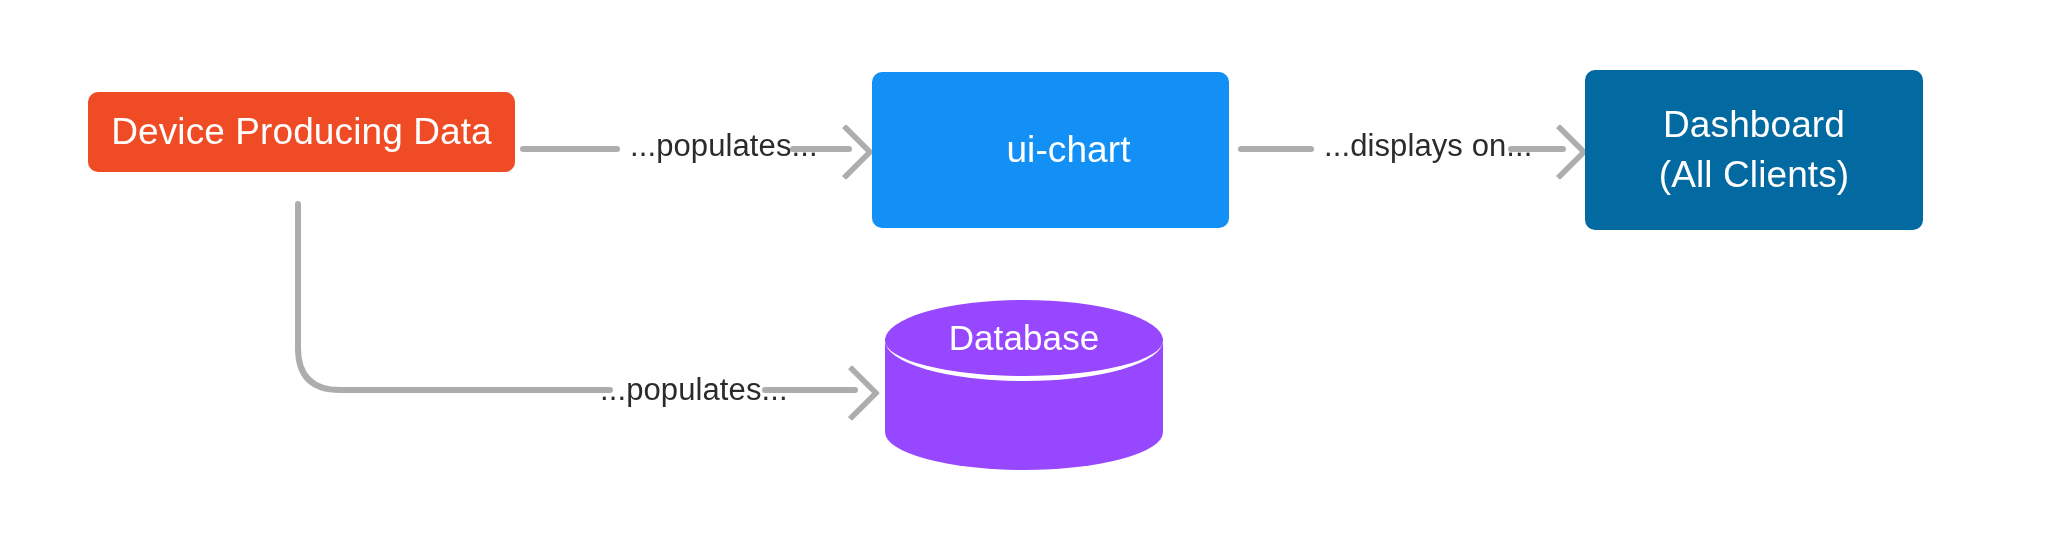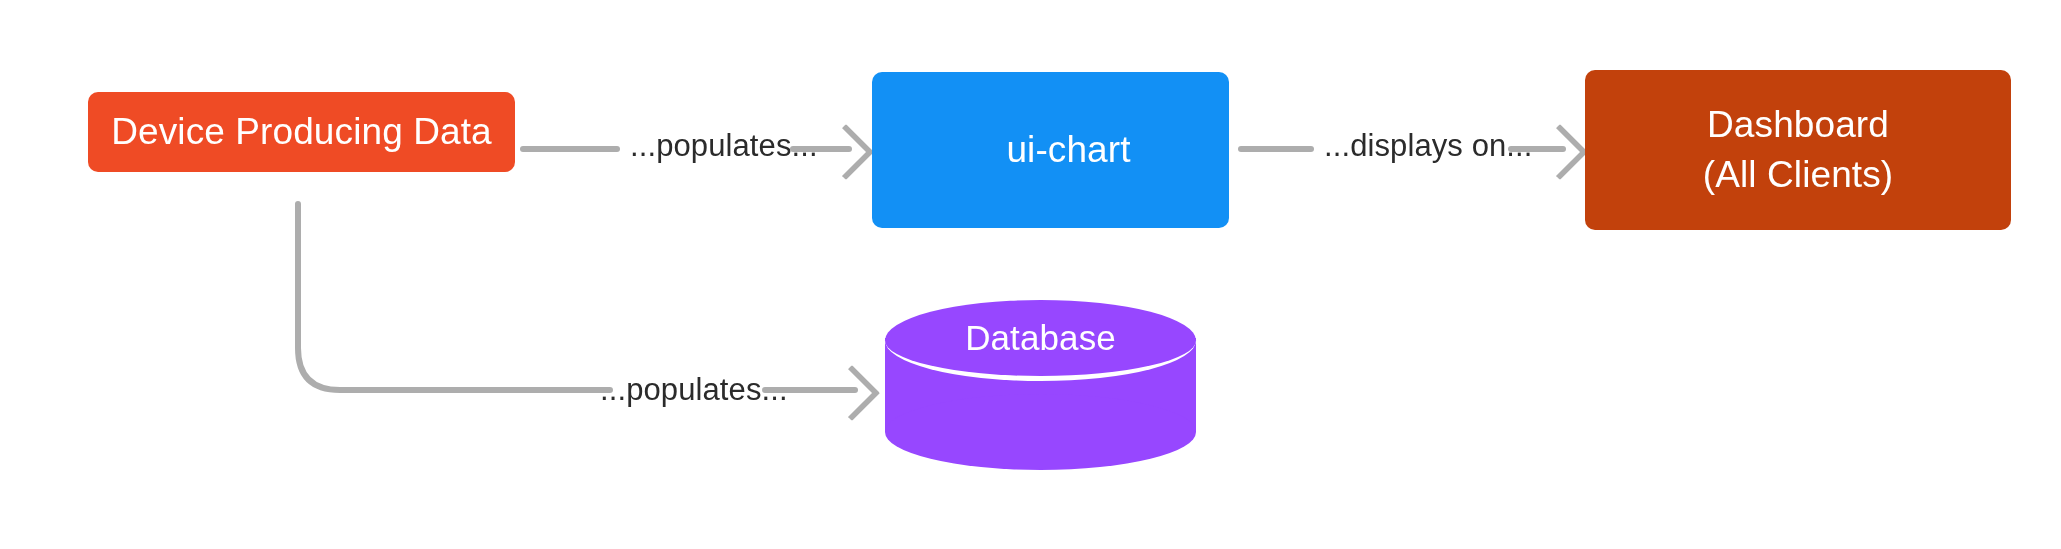--- a/index.html
+++ b/index.html
@@ -50,33 +50,34 @@
     width: 357px;
     height: 156px;
     background: #1290f5;
     font-size: 37px;
     padding-left: 36px;
   }
 
   #node-dashboard {
     left: 1585px;
     top: 70px;
-    width: 426px;
+    width: 338px;
     height: 160px;
-    background: #c2410c;
+    background: #0369a1;
     font-size: 37px;
   }
 
   
   #node-database {
     position: absolute;
     left: 885px;
     top: 300px;
-    width: 311px;
+    width: 270px;
     height: 170px;
+    padding-left: 8px;
   }
   .cyl-body {
     position: absolute;
     left: 0;
     top: 38px;
     width: 100%;
     height: 94px;
     background: #9747ff;
   }
   .cyl-bottom {

